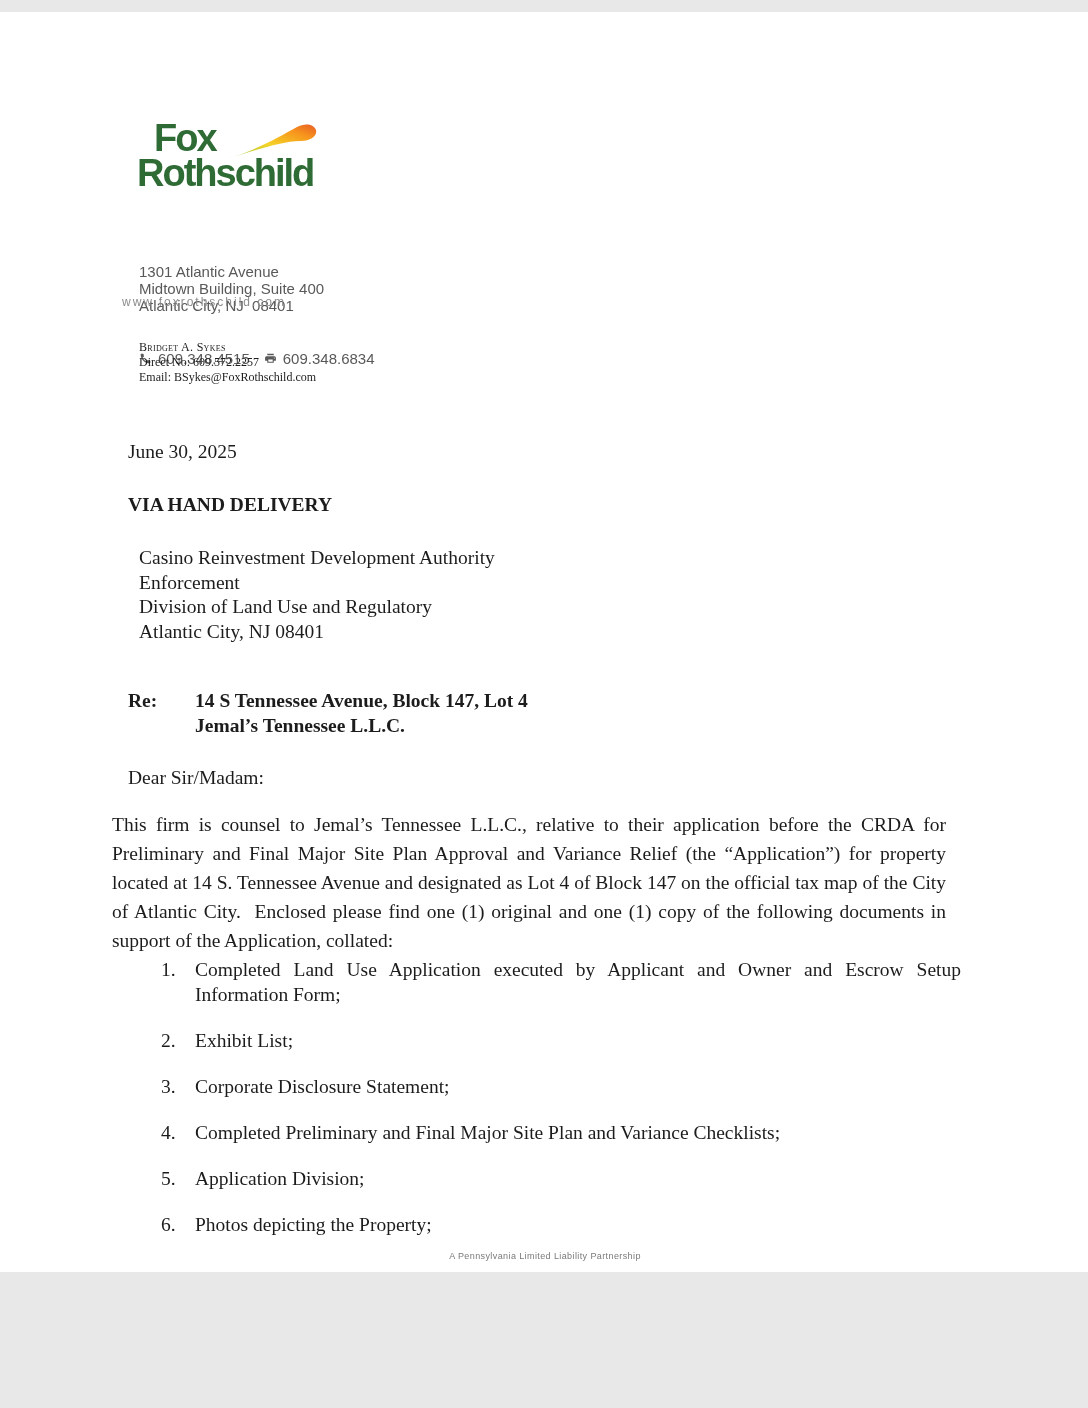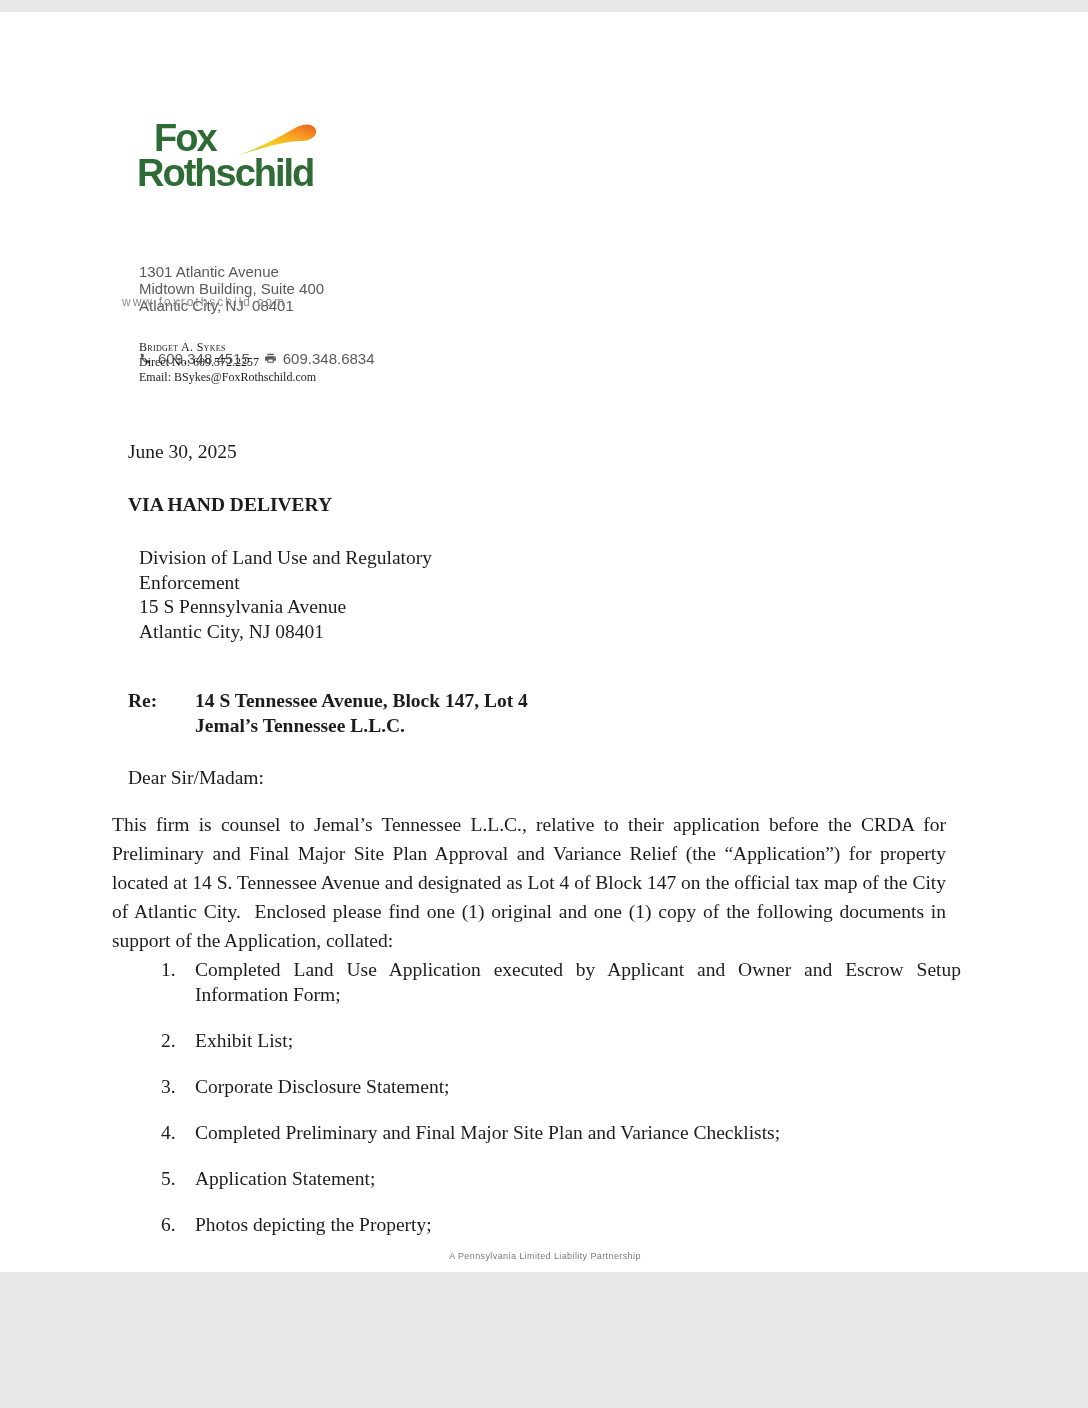--- a/index.html
+++ b/index.html
@@ -105,23 +105,23 @@
     <div class="attorney-name">Bridget A. Sykes</div>
     <div class="attorney-line">Direct No: 609.572.2257</div>
     <div class="attorney-line">Email: BSykes@FoxRothschild.com</div>
   </div>
 
   <div class="date">June 30, 2025</div>
 
   <div class="via">VIA HAND DELIVERY</div>
 
   <div class="recipient">
+      <div>Casino Reinvestment Development Authority</div>
+      <div>Enforcement</div>
       <div>Division of Land Use and Regulatory</div>
-      <div>Enforcement</div>
-      <div>15 S Pennsylvania Avenue</div>
       <div>Atlantic City, NJ 08401</div>
     </div>
 
   <div class="re-block">
     <div class="re-label">Re:</div>
     <div class="re-lines">
         <div>14 S Tennessee Avenue, Block 147, Lot 4</div>
         <div>Jemal’s Tennessee L.L.C.</div>
       </div>
   </div>
@@ -142,21 +142,21 @@
       <div class="doc-list-item">
       <span class="num"></span>
       <span class="itext">Corporate Disclosure Statement;</span>
     </div>
       <div class="doc-list-item">
       <span class="num"></span>
       <span class="itext">Completed Preliminary and Final Major Site Plan and Variance Checklists;</span>
     </div>
       <div class="doc-list-item">
       <span class="num"></span>
-      <span class="itext">Application Statement;</span>
+      <span class="itext">Application Division;</span>
     </div>
       <div class="doc-list-item">
       <span class="num"></span>
       <span class="itext">Photos depicting the Property;</span>
     </div>
     </div>
 
   <div class="footer">
     <div class="partnership">A Pennsylvania Limited Liability Partnership</div>
   </div>

